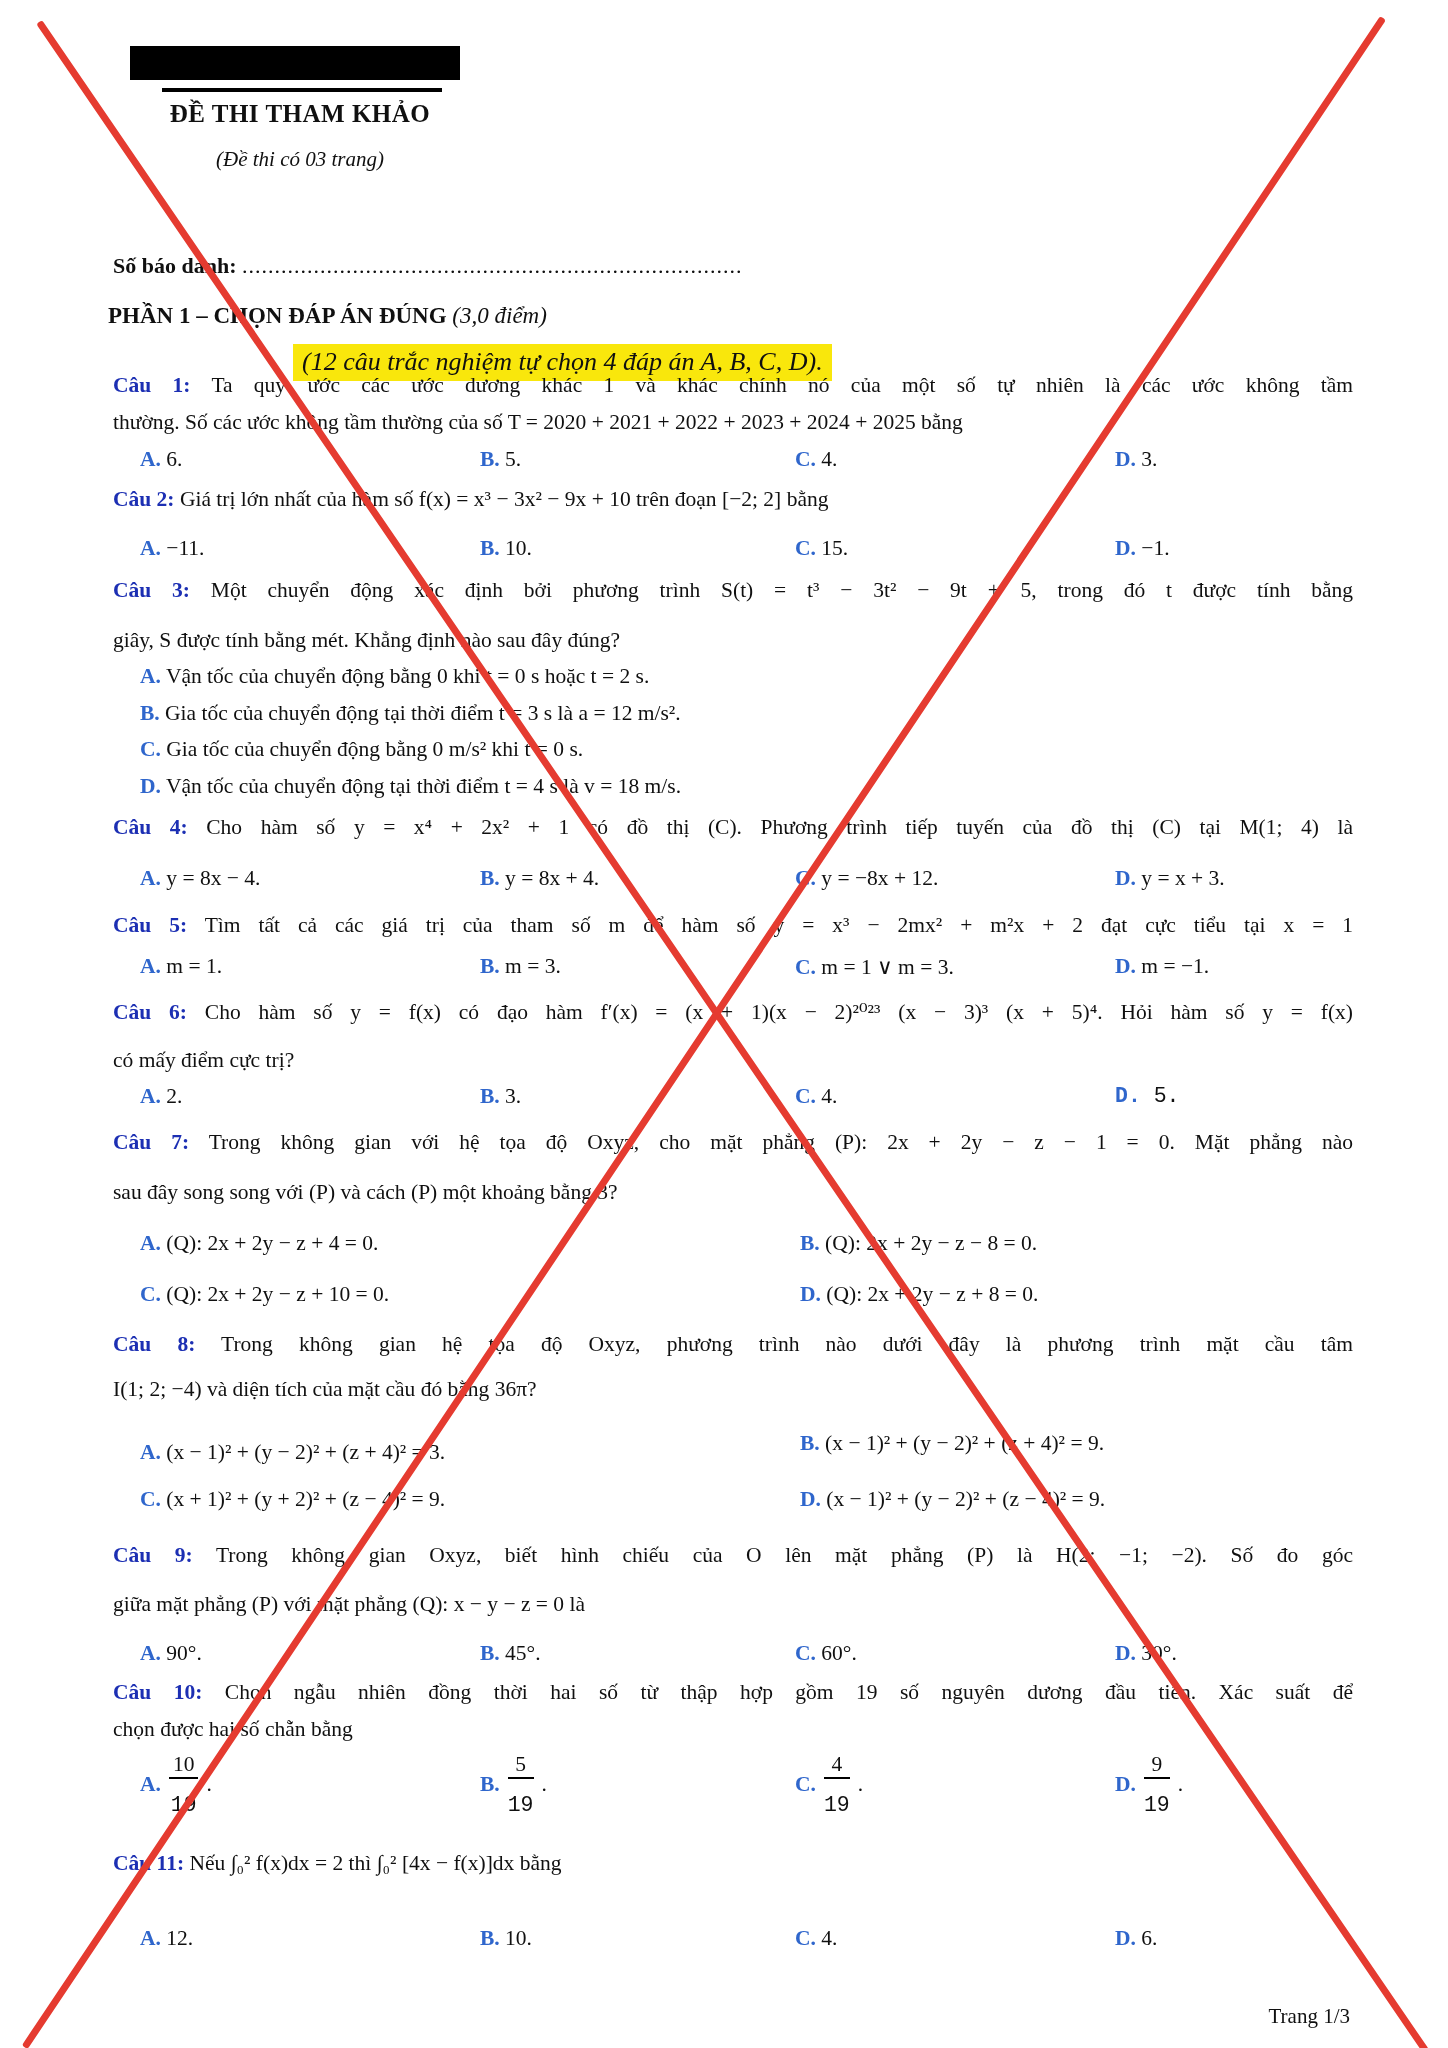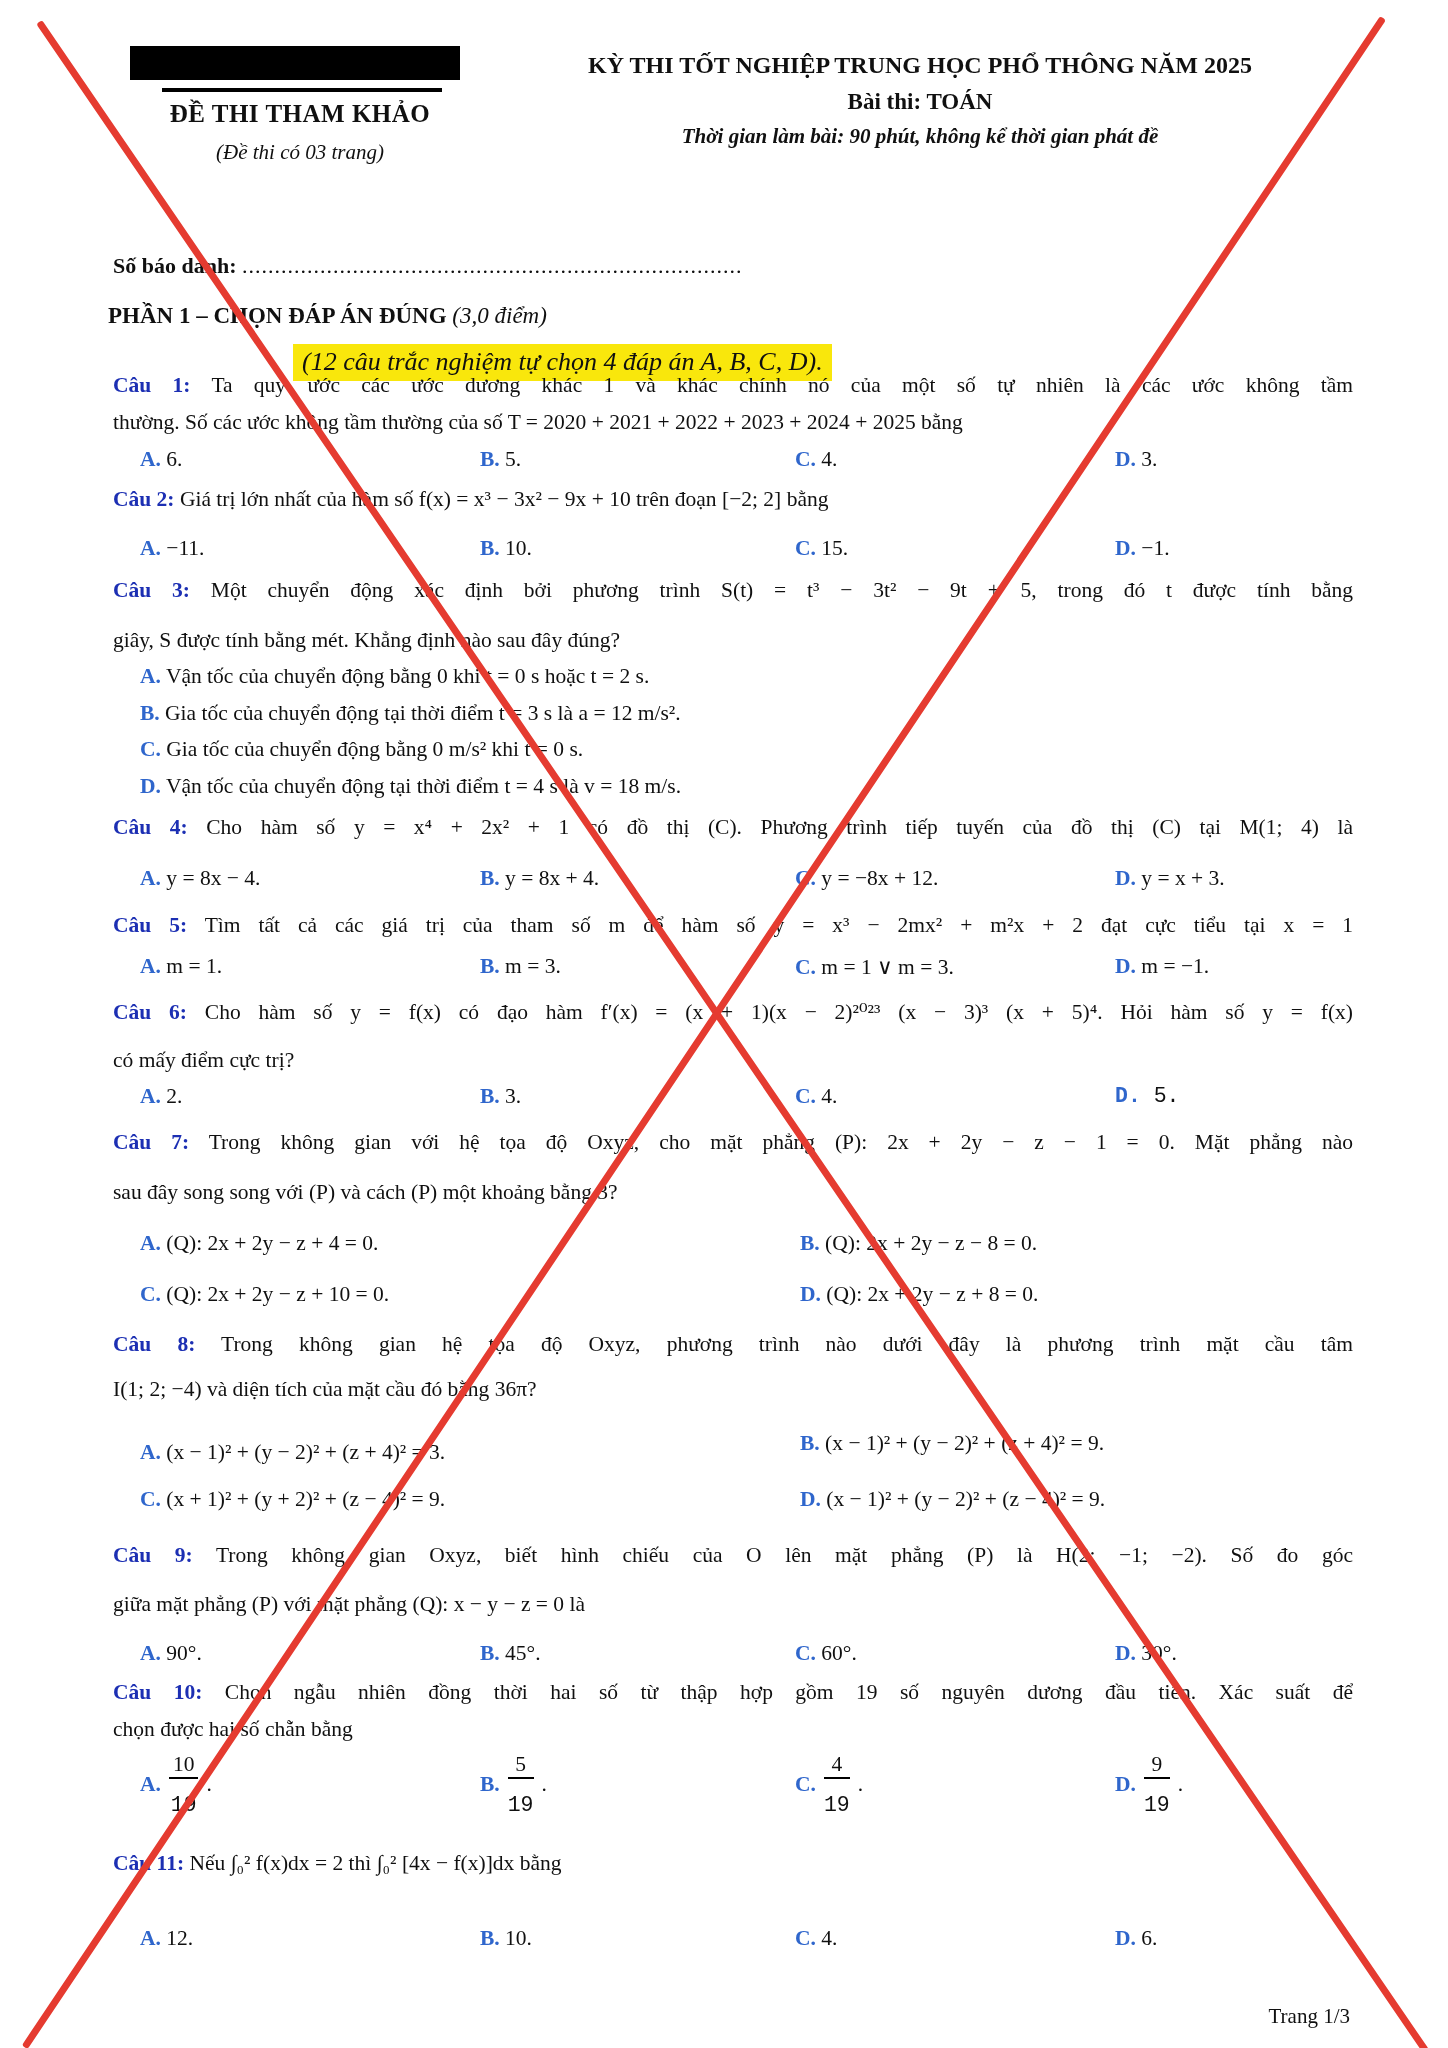--- a/index.html
+++ b/index.html
@@ -6,21 +6,21 @@
   .page{
     position:relative;width:1448px;height:2048px;background:#ffffff;
     font-family:"Liberation Serif","DejaVu Serif",serif;color:#101010;
     overflow:hidden;
   }
   
   .redacted{position:absolute;left:130px;top:46px;width:330px;height:34px;background:#000;}
   .redline{position:absolute;left:162px;top:88px;width:280px;height:4px;background:#000;}
   .hleft{position:absolute;left:110px;top:100px;width:380px;text-align:center;}
   .hleft .t1{font-size:25px;font-weight:bold;letter-spacing:.5px;}
-  .hleft .t2{font-size:21px;font-style:italic;margin-top:12px;}
+  .hleft .t2{font-size:21px;font-style:italic;margin-top:19px;}
   .hright{position:absolute;left:480px;top:52px;width:880px;text-align:center;}
   .hright .t1{font-size:24px;font-weight:bold;}
   .hright .t2{font-size:23px;font-weight:bold;margin-top:10px;}
   .hright .t3{font-size:21px;font-weight:bold;font-style:italic;margin-top:9px;}
   
   .stline{position:absolute;left:113px;font-size:22px;}
   .stline b{font-weight:bold;}
   .dots{letter-spacing:1px;}
   
   .part{position:absolute;left:108px;top:303px;font-size:23px;}
@@ -52,25 +52,20 @@
 
 <div class="page">
 
   <div class="redacted"></div>
   <div class="redline"></div>
   <div class="hleft">
     <div class="t1">ĐỀ THI THAM KHẢO</div>
     <div class="t2">(Đề thi có 03 trang)</div>
   </div>
 
-  <div class="hright">
-    <div class="t1">KỲ THI TỐT NGHIỆP TRUNG HỌC PHỔ THÔNG NĂM 2025</div>
-    <div class="t2">Bài thi: TOÁN</div>
-    <div class="t3">Thời gian làm bài: 90 phút, không kể thời gian phát đề</div>
-  </div>
 
   <div class="stline" style="top:253px">
     <b>Số báo danh:</b>
     <span class="dots">.............................................................................</span>
   </div>
 
   <div class="part">
     <b>PHẦN 1 – CHỌN ĐÁP ÁN ĐÚNG</b>
     <i>(3,0 điểm)</i>
   </div>

